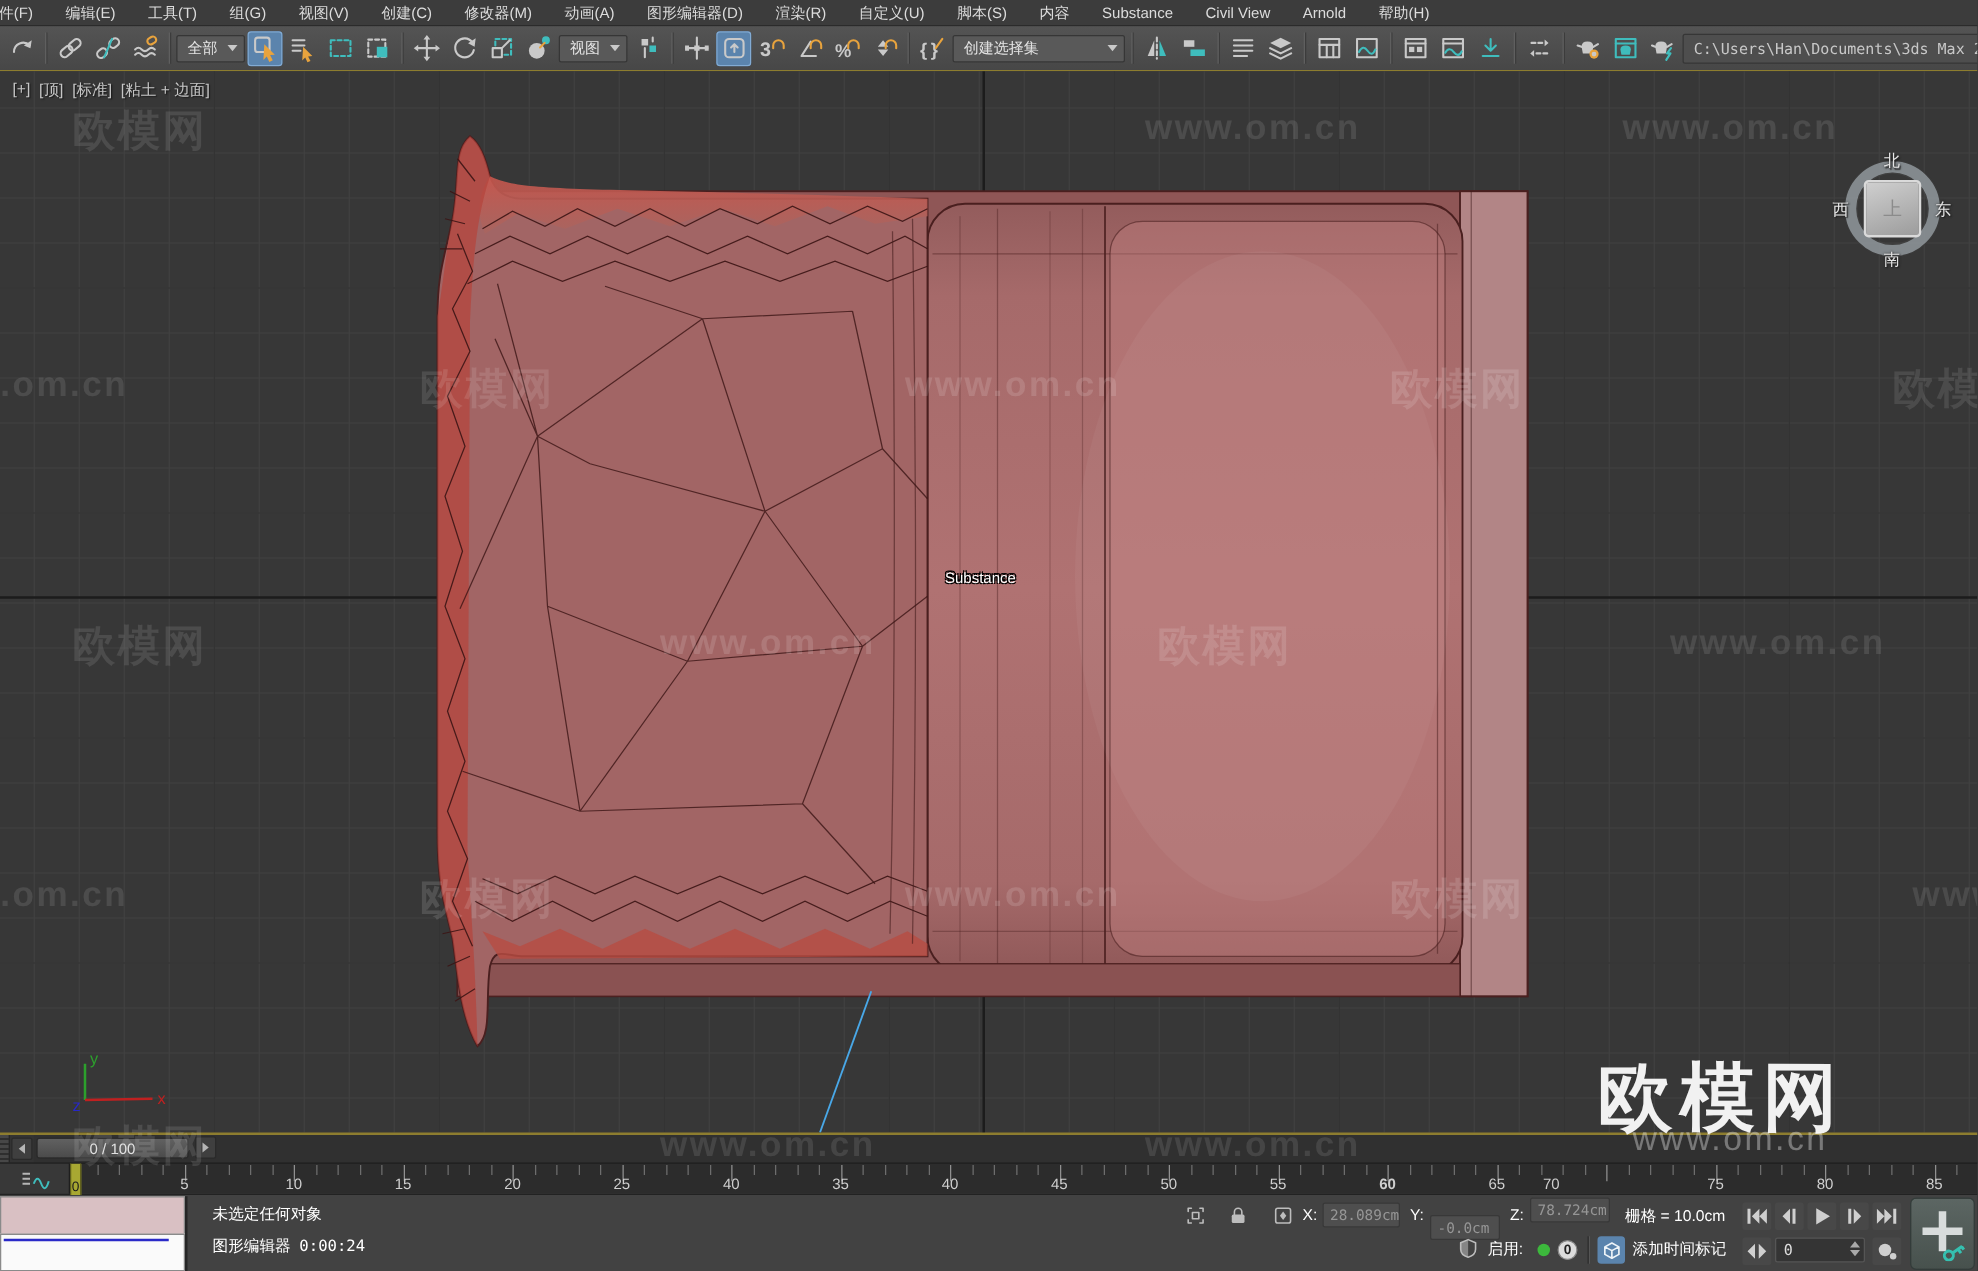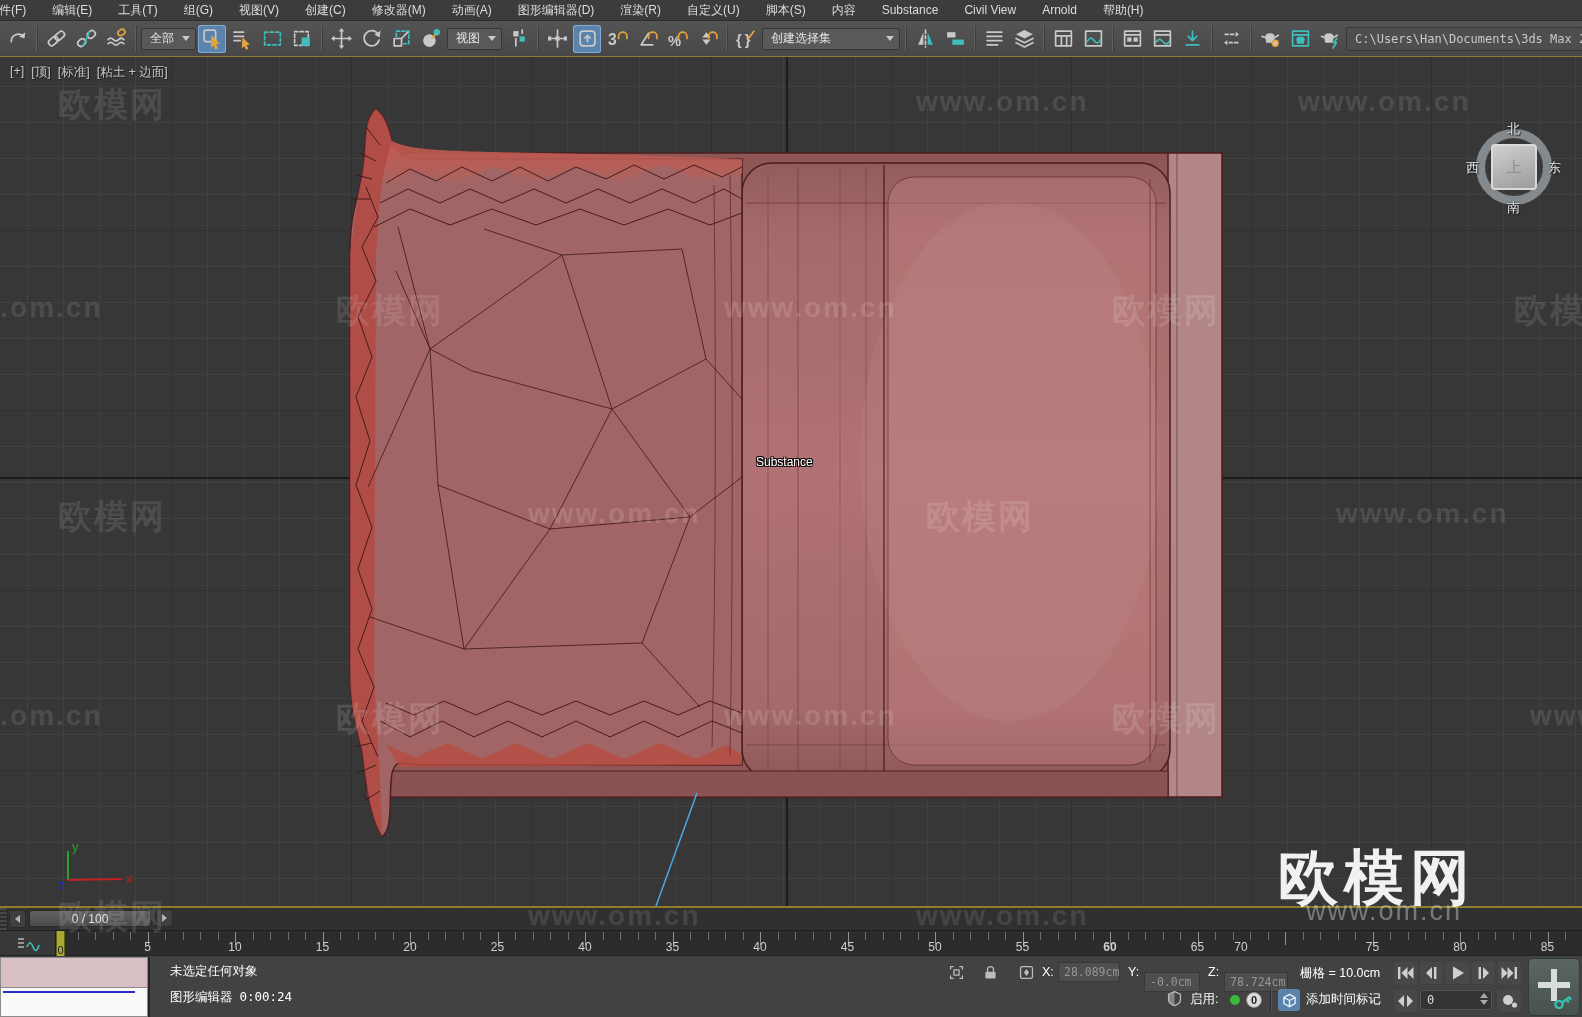--- a/index.html
+++ b/index.html
@@ -655,21 +655,21 @@
         <rect x="3" y="3" width="14" height="14" rx="2"></rect>
         <path class="fg" d="M10 6 l3 4 h-6 Z M10 14 l-3 -4 h6 Z"></path>
       </svg>
     </div>
 
   <div class="sb-text" style="left:1042px;top:9px">X:</div>
   <div class="sb-field" style="left:1058px;top:6px;width:62px">28.089cm</div>
   <div class="sb-text" style="left:1128px;top:9px">Y:</div>
   <div class="sb-field" style="left:1144px;top:16px;width:56px">-0.0cm</div>
   <div class="sb-text" style="left:1208px;top:9px">Z:</div>
-  <div class="sb-field" style="left:1224px;top:16px;width:64px">78.724cm</div>
+  <div class="sb-field" style="left:1224px;top:2px;width:64px">78.724cm</div>
   <div class="sb-text" style="left:1300px;top:9px">栅格 = 10.0cm</div>
 
   <div class="sb-icon" style="left:1164px;top:32px">
       <svg viewBox="0 0 20 20">
         <path d="M10 2 L17 5 V11 C17 15 13.5 17.5 10 18.5 C6.5 17.5 3 15 3 11 V5 Z"></path>
         <path class="fg" d="M10 2 L10 18.5 C6.5 17.5 3 15 3 11 V5 Z" opacity=".55"></path>
       </svg>
     </div>
   <div class="sb-text" style="left:1190px;top:35px">启用:</div>
   <div class="green-dot" style="left:1230px;top:39px"></div>

